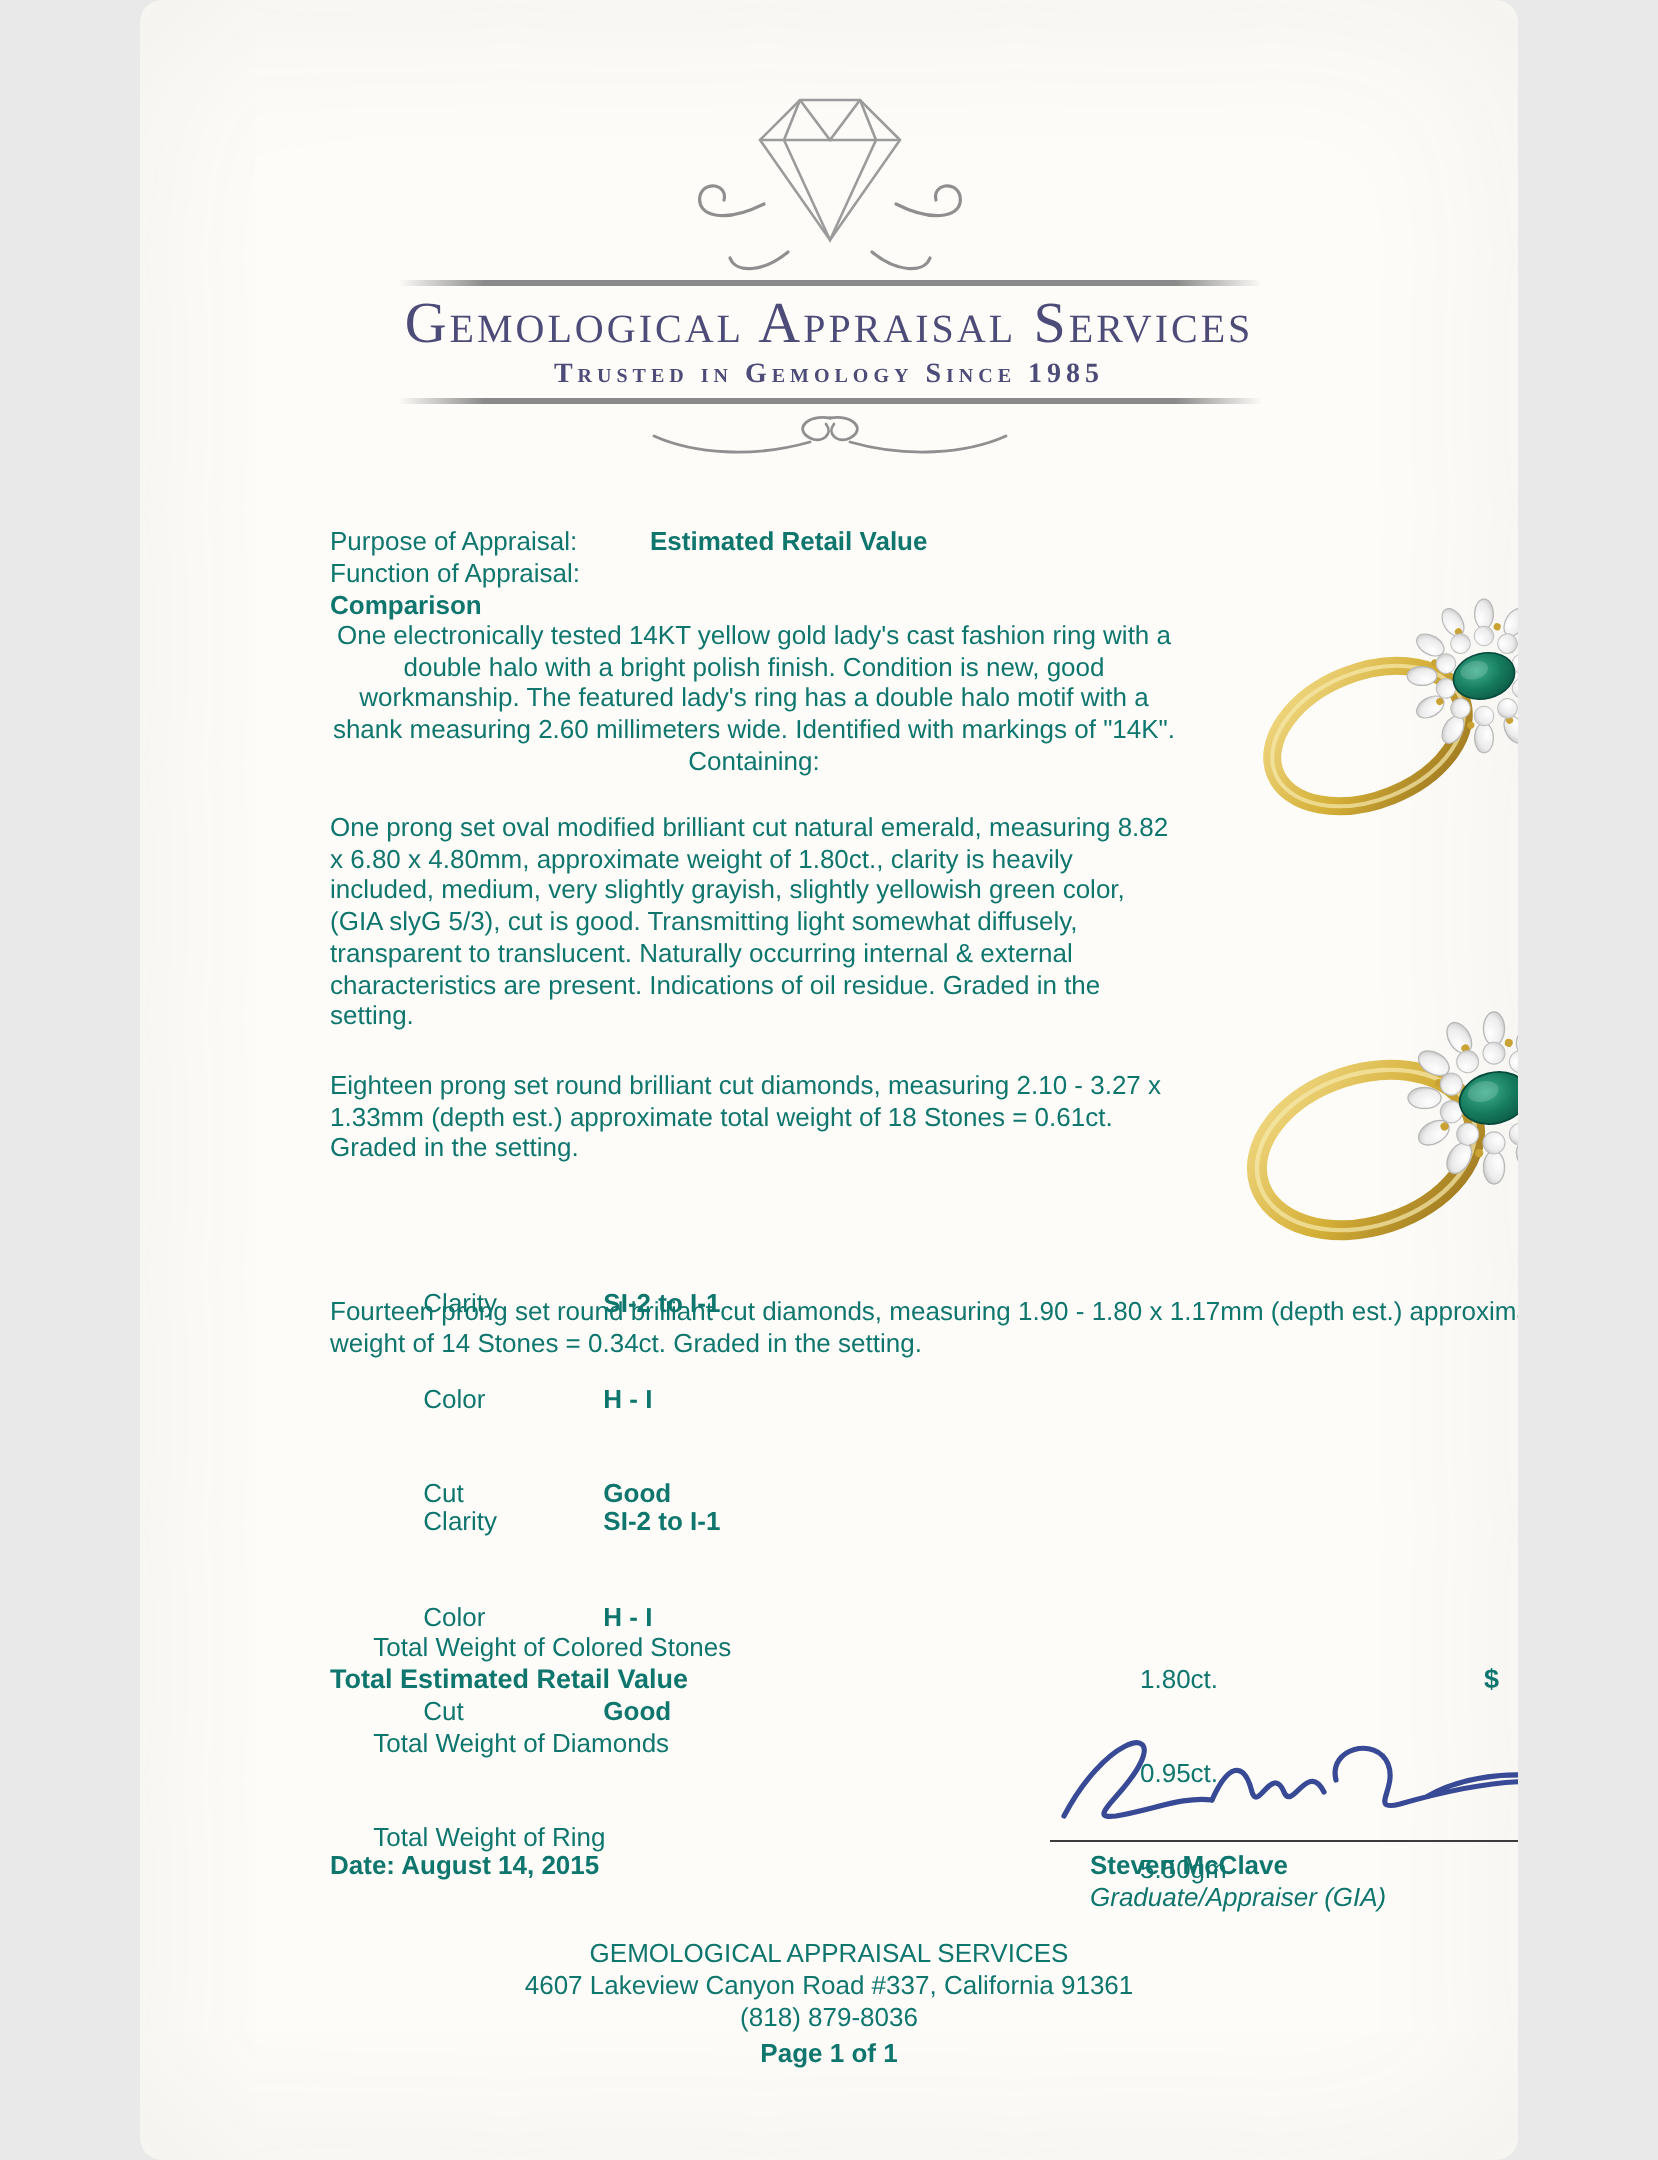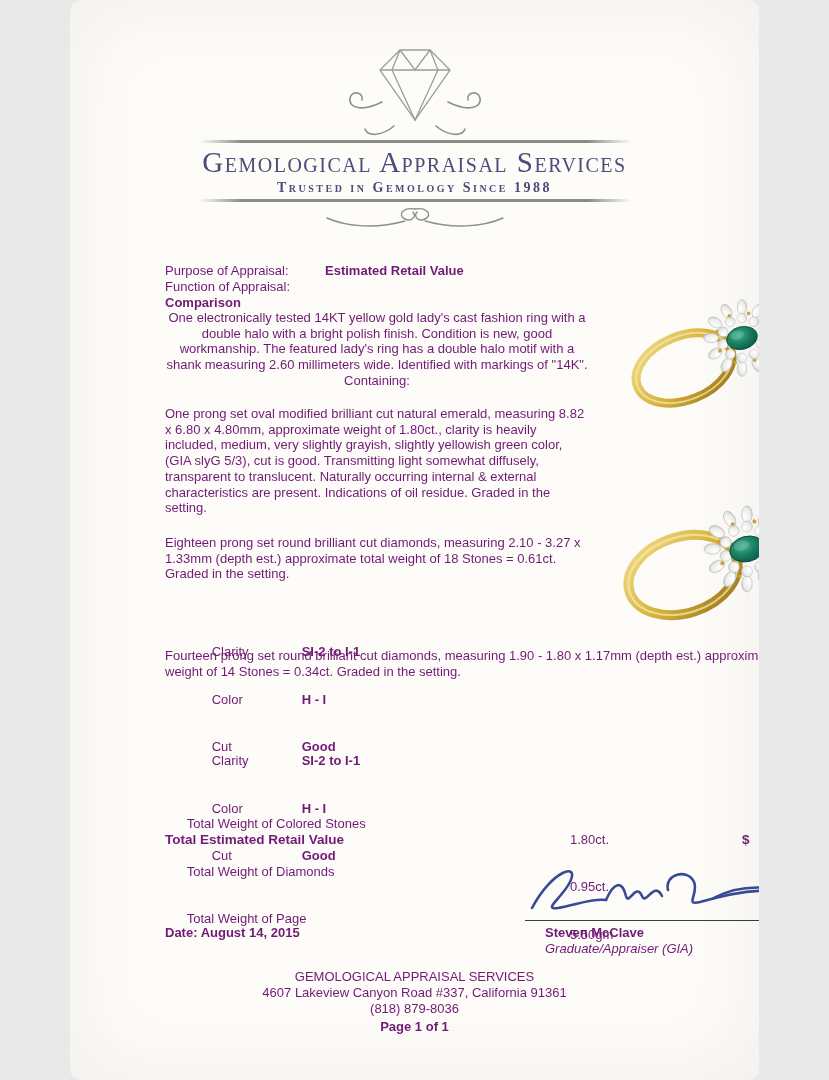--- a/index.html
+++ b/index.html
@@ -19,21 +19,21 @@
   }
   .brand {
     font-family:"Liberation Serif", serif; font-variant:small-caps;
     font-size:29px; letter-spacing:1.5px; color:#4d4b78; line-height:34px;
   }
   .tagline {
     font-family:"Liberation Serif", serif; font-variant:small-caps; font-weight:bold;
     font-size:14px; letter-spacing:2.5px; color:#4d4b78; line-height:18px; margin-bottom:2px;
   }
   .flourish { display:block; margin:3px auto 0 auto; }
-  .t { position:absolute; font-size:13px; line-height:15.7px; color:#701a75; white-space:pre-wrap; }
+  .t { position:absolute; font-size:13px; line-height:15.7px; color:#0f766e; white-space:pre-wrap; }
   .b { font-weight:bold; }
   .i { font-style:italic; }
   .c { left:0; right:0; text-align:center; }
   .kv { display:flex; }
   .kv .k { width:160px; flex:none; }
   .gt .k { width:90px; flex:none; display:inline-block; }
   .gt .row { height:16px; }
   .trow { position:relative; height:16px; }
   .tval { position:absolute; left:405px; font-weight:normal; }
   .ring { position:absolute; }
@@ -117,21 +117,21 @@
       </g>
       <g fill="none" stroke="#8f8f8f" stroke-width="1.6" stroke-linecap="round">
         <path d="M62 60 C42 70 28 66 30 56 C32 48 44 50 42 58"></path>
         <path d="M128 60 C148 70 162 66 160 56 C158 48 146 50 148 58"></path>
         <path d="M74 84 C62 94 48 95 45 87"></path>
         <path d="M116 84 C128 94 142 95 145 87"></path>
       </g>
     </svg>
     <div class="rule"></div>
     <div class="brand">Gemological Appraisal Services</div>
-    <div class="tagline">Trusted in Gemology Since 1988</div>
+    <div class="tagline">Trusted in Gemology Since 1985</div>
     <div class="rule"></div>
     <svg class="flourish" width="220" height="26" viewBox="0 0 220 26">
       <g fill="none" stroke="#8f8f8f" stroke-width="1.4" stroke-linecap="round">
         <path d="M110 4 C98 2 92 10 100 14 C106 17 112 12 108 7"></path>
         <path d="M110 4 C122 2 128 10 120 14 C114 17 108 12 112 7"></path>
         <path d="M100 16 C72 24 42 22 22 13"></path>
         <path d="M120 16 C148 24 178 22 198 13"></path>
       </g>
     </svg>
   </header>
@@ -180,21 +180,21 @@
   <div class="t" style="left:95px; top:769px; width:480px;">
     <div class="trow">
       <span>Total Weight of Colored Stones</span>
       <span class="tval">1.80ct.</span>
     </div>
     <div class="trow">
       <span>Total Weight of Diamonds</span>
       <span class="tval">0.95ct.</span>
     </div>
     <div class="trow">
-      <span>Total Weight of Page</span>
+      <span>Total Weight of Ring</span>
       <span class="tval">5.50gm</span>
     </div>
   </div>
 
   <div class="t b" style="left:95px; top:832px; font-size:13.5px;">Total Estimated Retail Value</div>
   <div class="t b" style="left:672px; top:832px; font-size:13.5px;">$</div>
   <div class="t b" style="left:696px; top:832px; font-size:12px;">4765.00</div>
 
   <svg class="ring" style="left:552px; top:278px;" width="200" height="135" viewBox="0 0 200 135">
     <ellipse cx="62" cy="90" rx="50" ry="32" fill="none" stroke="url(#auG)" stroke-width="9" transform="rotate(-22 62 90)"></ellipse>

